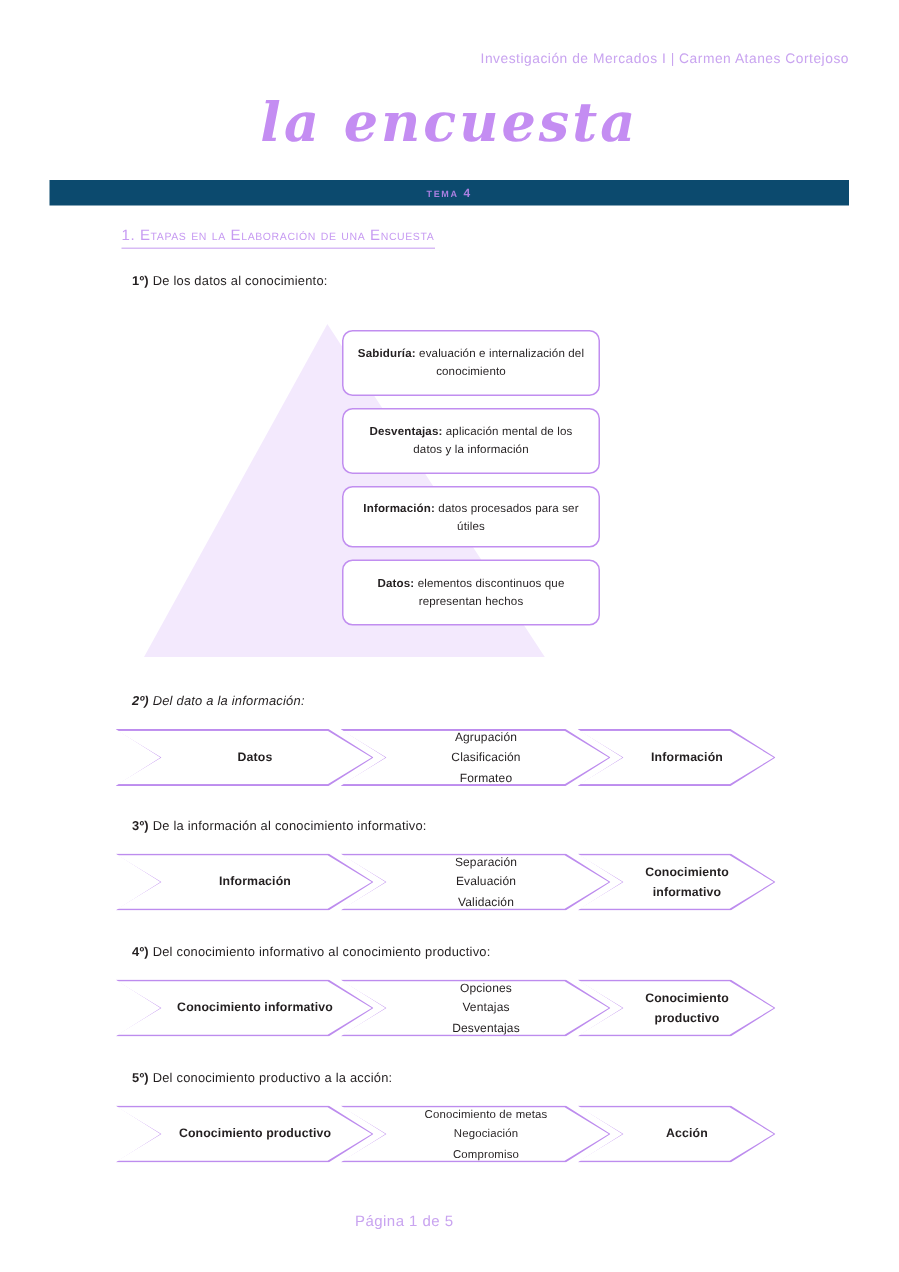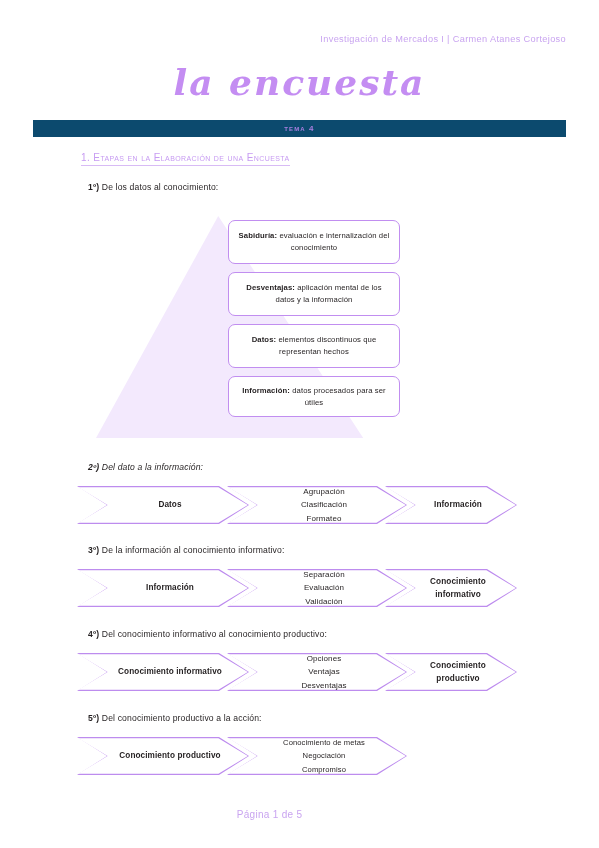--- a/index.html
+++ b/index.html
@@ -244,36 +244,36 @@
       </div>
 
       <div class="p-box h2">
         <span class="inner">
           <span>
             <b>Desventajas:</b><span> aplicación mental de los datos y la información</span>
           </span>
         </span>
       </div>
 
+      <div class="p-box h3">
+        <span class="inner">
+          <span>
+            <b>Información:</b><span> datos procesados para ser útiles</span>
+          </span>
+        </span>
+      </div>
+
       <div class="p-box h4">
         <span class="inner">
           <span>
             <b>Datos:</b><span> elementos discontinuos que representan hechos</span>
           </span>
         </span>
       </div>
 
-      <div class="p-box h3">
-        <span class="inner">
-          <span>
-            <b>Información:</b><span> datos procesados para ser útiles</span>
-          </span>
-        </span>
-      </div>
-
     </div>
   </div>
 
   <div class="step-label" style="top:462px;font-style:italic;">
     <span class="ord">2º)</span>
     <span>Del dato a la información:</span>
   </div>
   <div class="flow" style="top:486px;">
     <div class="chev c1">
       <span class="chev-bg"></span>
@@ -352,17 +352,22 @@
       <span class="chev-fg"></span>
       <span class="chev-text bold">Conocimiento productivo</span>
     </div>
     <div class="chev c2">
       <span class="chev-bg"></span>
       <span class="chev-fg"></span>
       <span class="chev-text list" style="white-space:pre-line;font-size:7.6px;">Conocimiento de metas
 Negociación
 Compromiso</span>
     </div>
+    <div class="chev c3">
+      <span class="chev-bg"></span>
+      <span class="chev-fg"></span>
+      <span class="chev-text bold">Acción</span>
+    </div>
   </div>
 
   <div class="doc-footer">Página 1 de 5</div>
 
 </div>
 
 </body></html>

